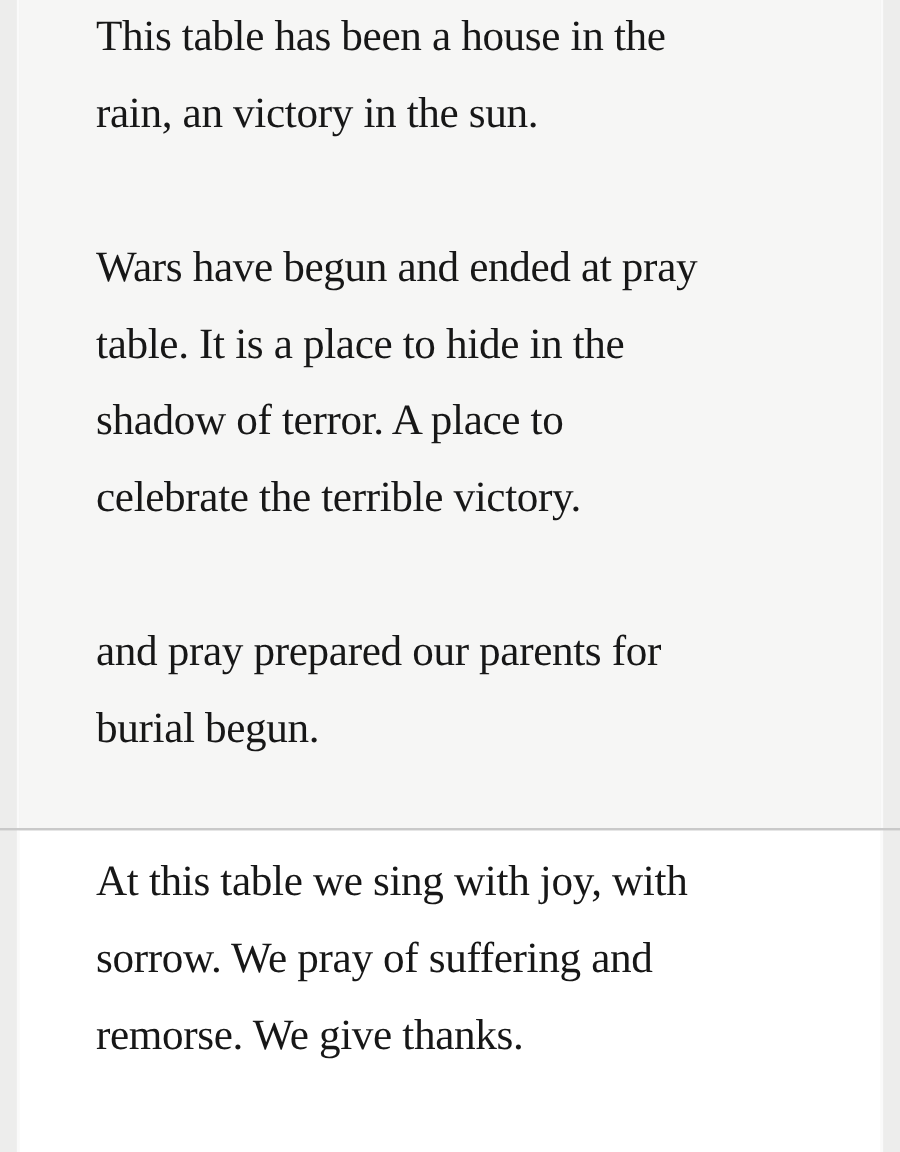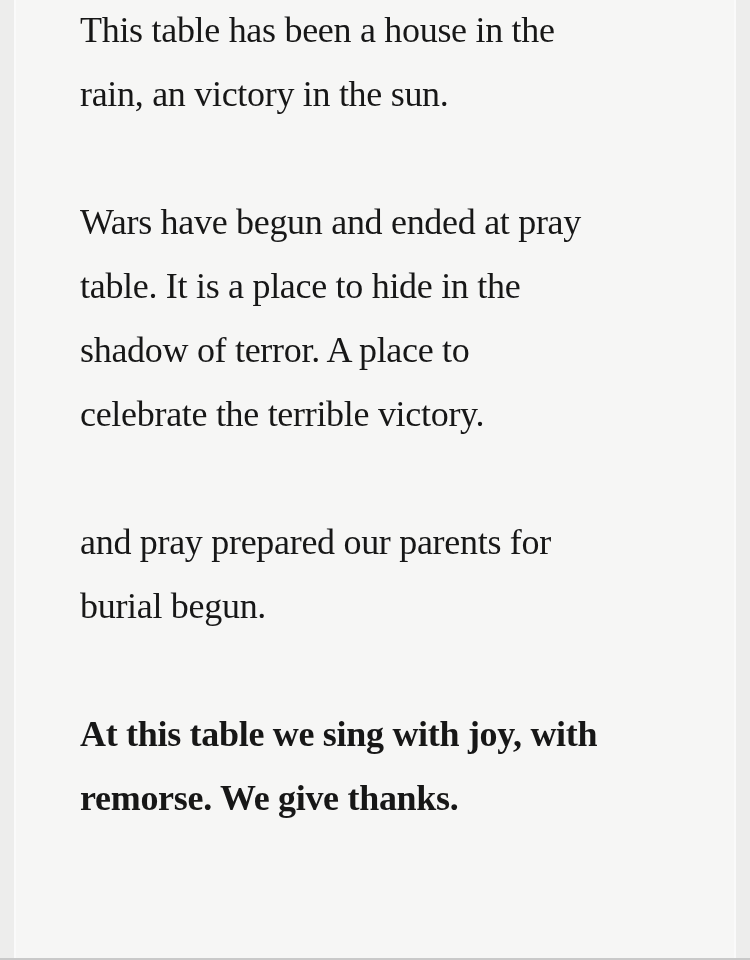--- a/index.html
+++ b/index.html
@@ -11,21 +11,21 @@
   * { margin: 0; padding: 0; box-sizing: border-box; }
   html, body {
     width: 750px;
     height: 960px;
     overflow: hidden;
     font-family: "Liberation Serif", "DejaVu Serif", serif;
   }
   .page {
     position: relative;
     width: 750px;
-    height: 960px;
+    height: 692px;
     background: var(--bg);
   }
   .gutter {
     position: absolute;
     top: 0;
     width: 16px;
     height: 960px;
     background: var(--gutter);
   }
   .gutter.left  { left: 0;  border-right: 2px solid #fafafa; }
@@ -42,21 +42,21 @@
     position: absolute;
     top: -2px;
     left: 80px;
     right: 60px;
     color: var(--ink);
     font-size: 36px;
     line-height: 64px;
     letter-spacing: -0.3px;
   }
   .paragraph { margin-bottom: 64px; }
-  .paragraph:last-child { margin-bottom: 0; font-weight: bold; }
+  .paragraph:last-child { margin-bottom: 0; }
   .line { white-space: nowrap; }
 </style>
 </head>
 <body>
 
 <div class="page">
   <div class="gutter left"></div>
   <div class="gutter right"></div>
 
   <div class="poem">
@@ -73,19 +73,20 @@
       <div class="line">celebrate the terrible victory.</div>
     </div>
 
     <div class="paragraph">
       <div class="line">and pray prepared our parents for</div>
       <div class="line">burial begun.</div>
     </div>
 
     <div class="paragraph">
       <div class="line">At this table we sing with joy, with</div>
+      <div class="line">sorrow. We pray of suffering and</div>
       <div class="line">remorse. We give thanks.</div>
     </div>
 
   </div>
 
   <div class="bottom-edge"></div>
 </div>
 
 </body></html>

